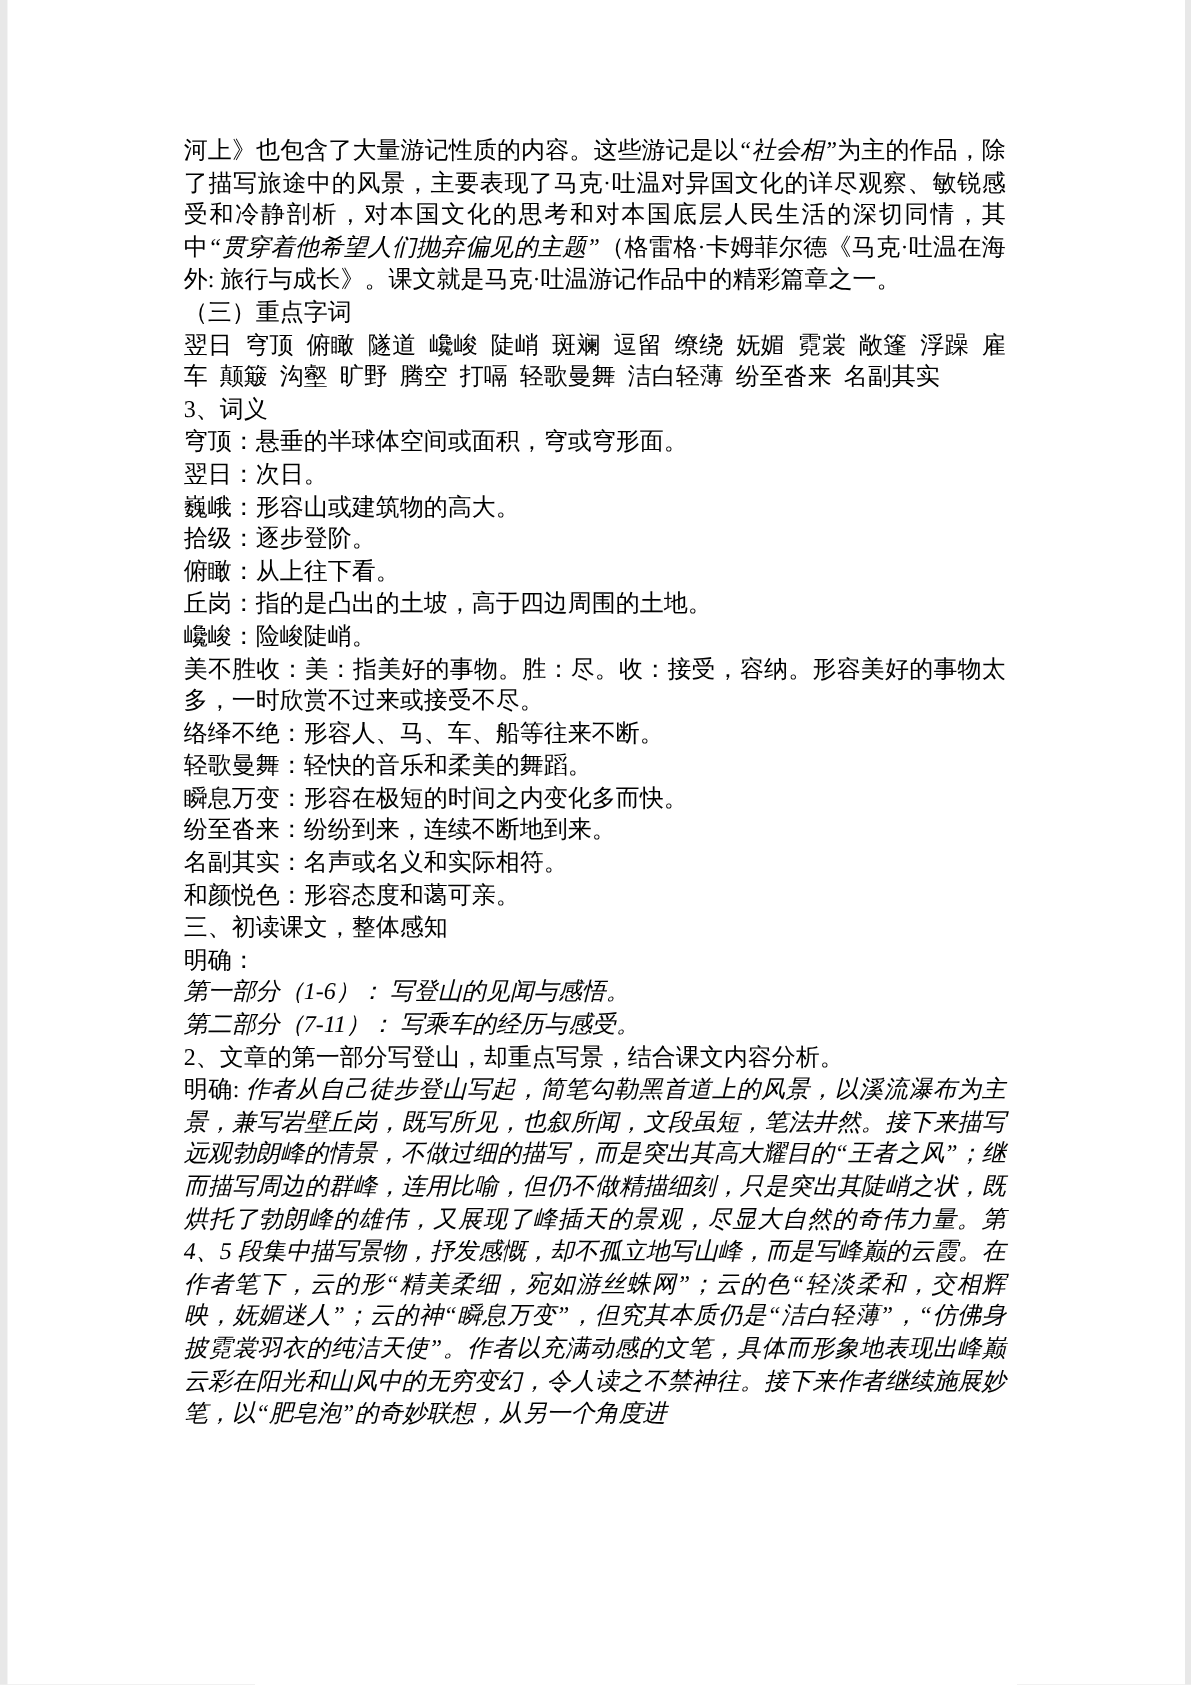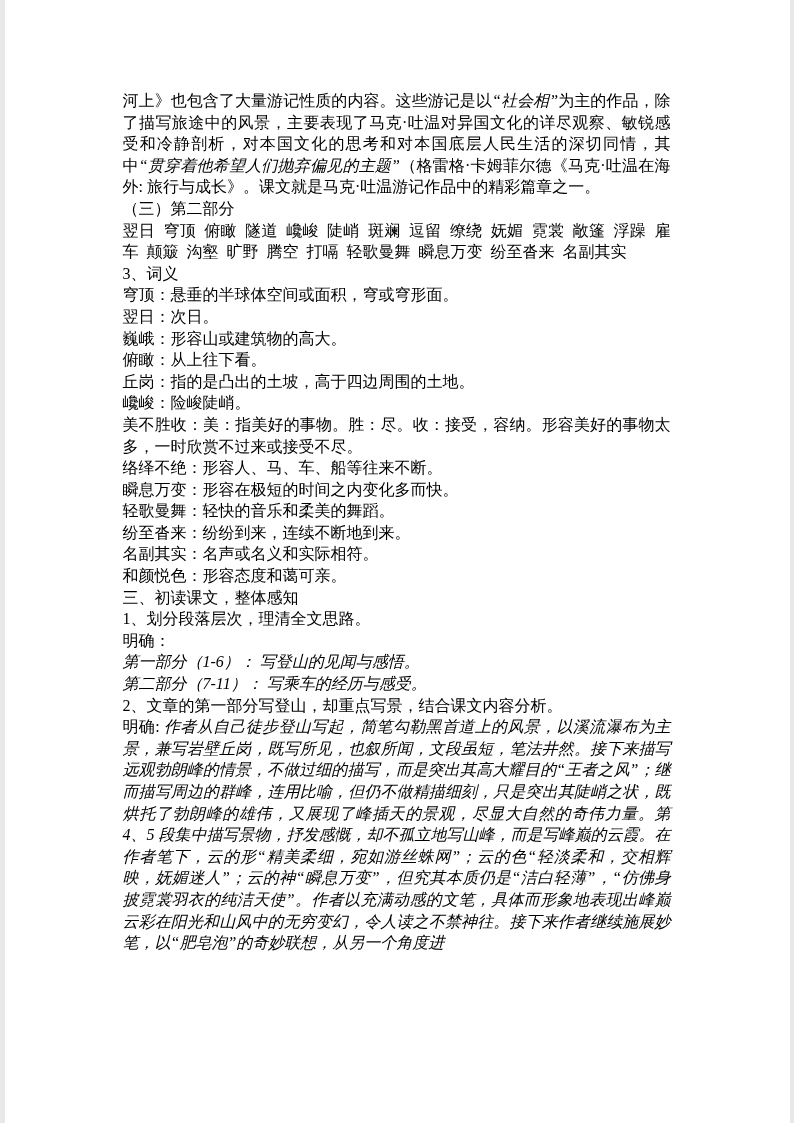--- a/index.html
+++ b/index.html
@@ -21,46 +21,46 @@
   .kai { font-style: italic; }
   .prewrap { white-space: pre-wrap; }
 </style>
 </head>
 <body>
 
 <div class="page">
 
   <p><span>河上》也包含了大量游记性质的内容。这些游记是以</span><span class="kai">“社会相”</span><span>为主的作品，除了描写旅途中的风景，主要表现了马克·吐温对异国文化的详尽观察、敏锐感受和冷静剖析，对本国文化的思考和对本国底层人民生活的深切同情，其中</span><span class="kai">“贯穿着他希望人们抛弃偏见的主题”</span><span>（格雷格·卡姆菲尔德《马克·吐温在海外: 旅行与成长》。课文就是马克·吐温游记作品中的精彩篇章之一。</span></p>
 
-  <p class="line">（三）第二部分</p>
+  <p class="line">（三）重点字词</p>
 
 
 
 
-  <p class="prewrap">翌日  穹顶  俯瞰  隧道  巉峻  陡峭  斑斓  逗留  缭绕  妩媚  霓裳  敞篷  浮躁  雇车  颠簸  沟壑  旷野  腾空  打嗝  轻歌曼舞  瞬息万变  纷至沓来  名副其实</p>
+  <p class="prewrap">翌日  穹顶  俯瞰  隧道  巉峻  陡峭  斑斓  逗留  缭绕  妩媚  霓裳  敞篷  浮躁  雇车  颠簸  沟壑  旷野  腾空  打嗝  轻歌曼舞  洁白轻薄  纷至沓来  名副其实</p>
 
   <p class="line">3、词义</p>
 
   <p>穹顶：悬垂的半球体空间或面积，穹或穹形面。</p>
   <p>翌日：次日。</p>
   <p>巍峨：形容山或建筑物的高大。</p>
+  <p>拾级：逐步登阶。</p>
   <p>俯瞰：从上往下看。</p>
   <p>丘岗：指的是凸出的土坡，高于四边周围的土地。</p>
   <p>巉峻：险峻陡峭。</p>
   <p>美不胜收：美：指美好的事物。胜：尽。收：接受，容纳。形容美好的事物太多，一时欣赏不过来或接受不尽。</p>
   <p>络绎不绝：形容人、马、车、船等往来不断。</p>
+  <p>轻歌曼舞：轻快的音乐和柔美的舞蹈。</p>
   <p>瞬息万变：形容在极短的时间之内变化多而快。</p>
-  <p>轻歌曼舞：轻快的音乐和柔美的舞蹈。</p>
   <p>纷至沓来：纷纷到来，连续不断地到来。</p>
   <p>名副其实：名声或名义和实际相符。</p>
   <p>和颜悦色：形容态度和蔼可亲。</p>
 
   <p class="line">三、初读课文，整体感知</p>
 
-  <p class="line">1、划分段落层次，理清全文思路。</p>
 
   <p class="line">明确：</p>
 
   <p class="line kai">第一部分（1-6）： 写登山的见闻与感悟。</p>
 
   <p class="line kai">第二部分（7-11）： 写乘车的经历与感受。</p>
 
   <p class="line">2、文章的第一部分写登山，却重点写景，结合课文内容分析。</p>
 
   <p><span>明确: </span><span class="kai">作者从自己徒步登山写起，简笔勾勒黑首道上的风景，以溪流瀑布为主景，兼写岩壁丘岗，既写所见，也叙所闻，文段虽短，笔法井然。接下来描写远观勃朗峰的情景，不做过细的描写，而是突出其高大耀目的“王者之风”；继而描写周边的群峰，连用比喻，但仍不做精描细刻，只是突出其陡峭之状，既烘托了勃朗峰的雄伟，又展现了峰插天的景观，尽显大自然的奇伟力量。第 4、5 段集中描写景物，抒发感慨，却不孤立地写山峰，而是写峰巅的云霞。在作者笔下，云的形“精美柔细，宛如游丝蛛网”；云的色“轻淡柔和，交相辉映，妩媚迷人”；云的神“瞬息万变”，但究其本质仍是“洁白轻薄”，“仿佛身披霓裳羽衣的纯洁天使”。作者以充满动感的文笔，具体而形象地表现出峰巅云彩在阳光和山风中的无穷变幻，令人读之不禁神往。接下来作者继续施展妙笔，以“肥皂泡”的奇妙联想，从另一个角度进</span></p>

